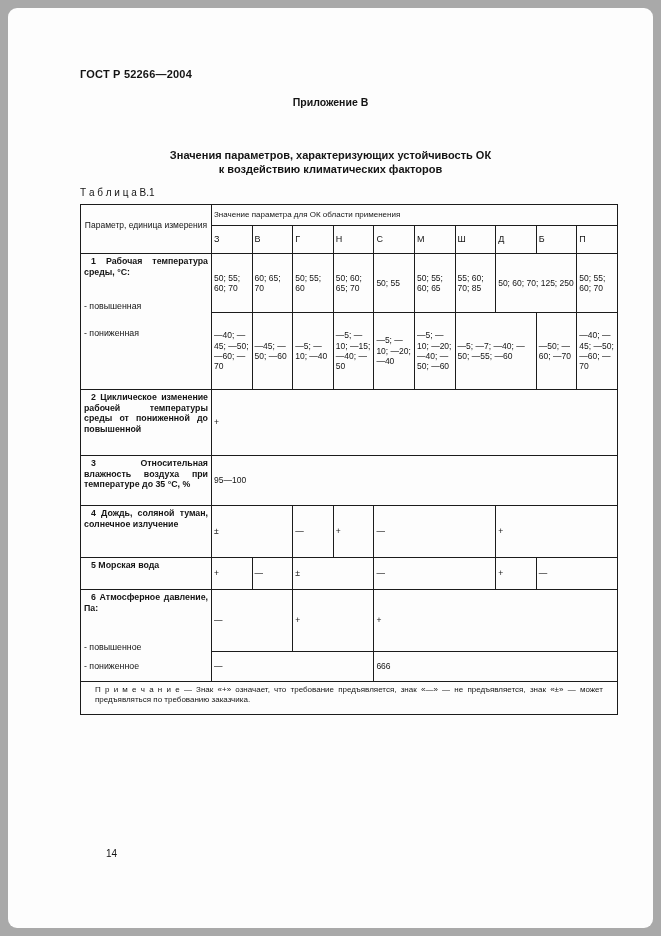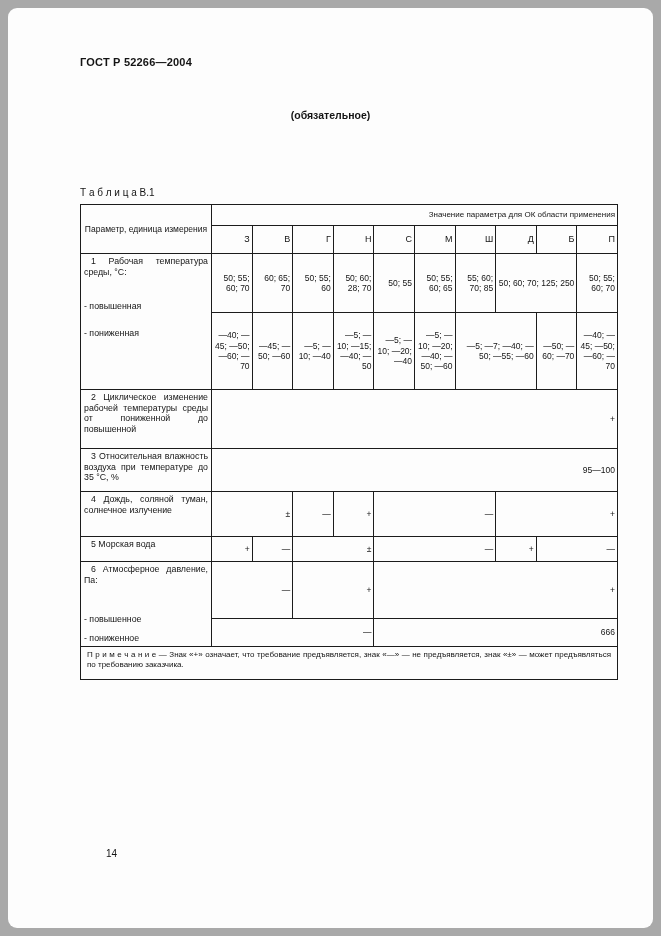--- a/index.html
+++ b/index.html
@@ -7,73 +7,75 @@
     width:661px;height:936px;position:relative;overflow:hidden;
     background:#a9a9a9;
     font-family:"Liberation Sans", sans-serif;
     color:#141414;
   }
   .page{
     position:absolute;left:8px;top:8px;width:645px;height:920px;
     background:#fdfdfd;border-radius:9px;
   }
   .std{
-    position:absolute;left:72px;top:48px;
+    position:absolute;left:72px;top:60px;
     font-size:11px;font-weight:bold;letter-spacing:.2px;
   }
   .appx{position:absolute;left:0;width:100%;text-align:center;font-weight:bold;font-size:10.5px;}
   .appx1{top:88px;}
   .appx2{top:101px;}
   .title{position:absolute;left:0;width:100%;text-align:center;font-weight:bold;font-size:11px;}
   .title1{top:141px;}
   .title2{top:155px;}
   .tlabel{position:absolute;left:72px;top:179px;font-size:10px;}
   .twrap{position:absolute;left:72px;top:196px;}
 
   table{border-collapse:collapse;table-layout:fixed;width:537px;background:#fdfdfd;}
   td{
     border:1px solid #1c1c1c;
     font-size:8.5px;line-height:1.22;
-    text-align:right;vertical-align:middle;
+    text-align:left;vertical-align:middle;
     padding:1px 2px;color:#141414;
     overflow:hidden;
   }
-  .c-param{text-align:left;vertical-align:top;font-size:8.8px;padding:2px 3px 2px 3px;}
+  .c-param{text-align:left;vertical-align:top;font-size:8.8px;padding:2px 3px 9px 3px;}
   .hdr-param{text-align:center;vertical-align:middle;font-size:8.5px;}
   .hdr-values{font-size:8px;height:18px;}
   tr.h2 td{height:25px;font-size:9px;}
   tr.r1a td{height:56px;}
   tr.r1b td{height:74px;}
   tr.r2 td{height:54px;}
   tr.r3 td{height:38px;}
   tr.r4 td{height:40px;}
   tr.r5 td{height:20px;}
   tr.r6a td{height:45px;}
   tr.r6b td{height:20px;}
-  .p-title{text-indent:7px;text-align:justify;}
+  .p-title{text-indent:7px;text-align:justify;font-weight:bold;}
   .p-sub{text-align:left;white-space:nowrap;}
   .p1-s1{margin-top:24px;}
   .p1-s2{margin-top:16px;}
   .p6-s1{margin-top:29px;}
   .p6-s2{margin-top:8px;}
   .note-cell{
     text-align:justify;font-size:8px;line-height:1.3;
-    padding:3px 6px;height:26px;vertical-align:top;
+    padding:3px 14px;height:26px;vertical-align:top;
   }
   .pnum{position:absolute;left:72px;top:840px;font-size:10px;margin-left:26px;}
 </style>
 </head>
 <body>
 
 <div class="page">
 
   <div class="std">ГОСТ Р 52266—2004</div>
 
-  <div class="appx appx2">(обязательное)</div>
+  <div class="appx appx1">Приложение В</div>
 
+  <div class="title title1">Значения параметров, характеризующих устойчивость ОК</div>
+  <div class="title title2">к воздействию климатических факторов</div>
 
   <div class="tlabel">Т а б л и ц а  В.1</div>
 
   <div class="twrap">
     <table>
       <colgroup>
         <col style="width:131px">
         <col style="width:40.6px">
           <col style="width:40.6px">
           <col style="width:40.6px">
@@ -106,21 +108,21 @@
 
       <tr class="r1a">
         <td class="c-param" rowspan="2">
           <div class="p-title">1 Рабочая температура среды, °С:</div>
           <div class="p-sub p1-s1">- повышенная</div>
           <div class="p-sub p1-s2">- пониженная</div>
         </td>
         <td>50; 55; 60; 70</td>
         <td>60; 65; 70</td>
         <td>50; 55; 60</td>
-        <td>50; 60; 28; 70</td>
+        <td>50; 60; 65; 70</td>
         <td>50; 55</td>
         <td>50; 55; 60; 65</td>
         <td>55; 60; 70; 85</td>
         <td colspan="2">50; 60; 70; 125; 250</td>
         <td>50; 55; 60; 70</td>
       </tr>
       <tr class="r1b">
         <td>—40; —45; —50; —60; —70</td>
         <td>—45; —50; —60</td>
         <td>—5; —10; —40</td>

